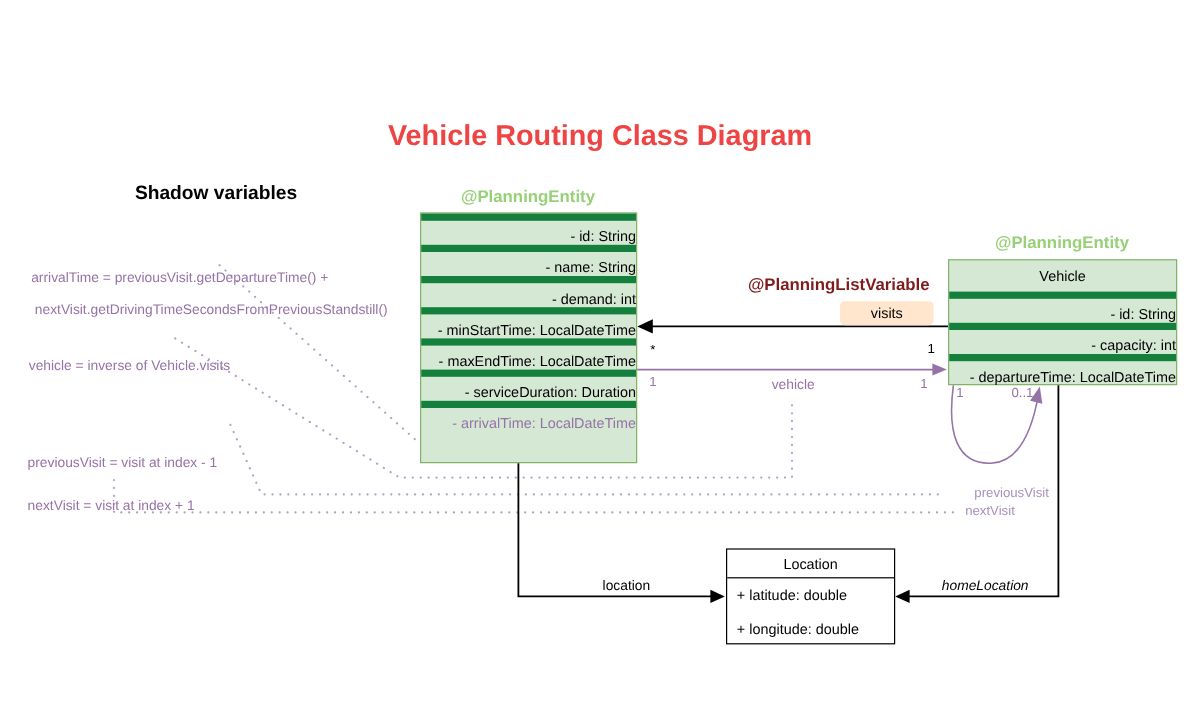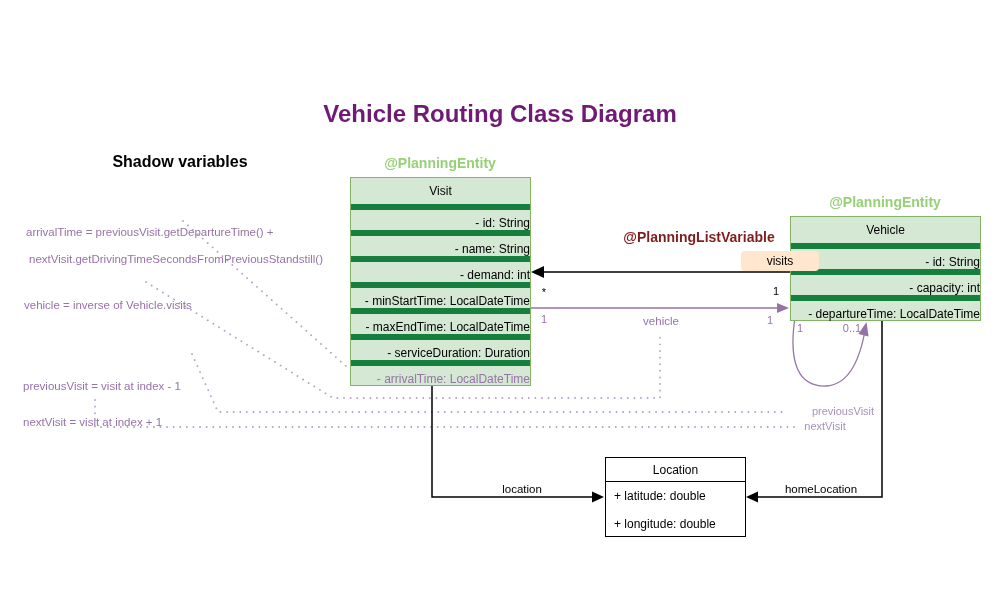--- a/index.html
+++ b/index.html
@@ -2,21 +2,21 @@
 <html><head>
 <meta charset="utf-8">
 <style>
   html,body{margin:0;padding:0;background:#fff;}
   .canvas{
     position:relative;width:1000px;height:600px;background:#ffffff;overflow:hidden;
     font-family:"Liberation Sans", sans-serif;color:#000;
   }
   .abs{position:absolute;}
   .ctr{transform:translate(-50%,-50%);white-space:nowrap;}
-  .title{left:0;top:100px;width:1000px;text-align:center;font-size:24px;font-weight:bold;color:#701a75;}
+  .title{left:0;top:100px;width:1000px;text-align:center;font-size:24px;font-weight:bold;color:#ef4444;}
   .shadow-heading{left:180px;top:162px;font-size:16px;font-weight:bold;color:#000000;}
   .shadow-line{font-size:11.5px;color:#9673a6;white-space:nowrap;margin-top:44px;}
   .annotation-green{font-size:14px;font-weight:bold;color:#97d077;}
   .annotation-orange{font-size:14px;font-weight:bold;color:#7f1d1d;}
   .uml-box{box-sizing:border-box;background:#d5e8d4;border:1px solid #82b366;}
   .uml-box .hdr{text-align:center;font-size:12px;line-height:26px;height:26px;}
   .uml-box .row{font-size:12px;line-height:26px;height:26px;border-top:6px solid #15803d;padding-left:8px;box-sizing:border-box;white-space:nowrap;overflow:hidden;text-align:right;}
   .uml-box .row.shadow-attr{color:#9673a6;}
   .plain-box{box-sizing:border-box;background:#ffffff;border:1px solid #000;}
   .plain-box .hdr{text-align:center;font-size:12px;line-height:24px;height:24px;border-bottom:1px solid #000;box-sizing:border-box;}
@@ -63,21 +63,20 @@
 
   <div class="abs shadow-heading ctr">Shadow variables</div>
   <div class="abs shadow-line" style="left:26px;top:182px;">arrivalTime = previousVisit.getDepartureTime() +</div>
   <div class="abs shadow-line" style="left:29px;top:209px;">nextVisit.getDrivingTimeSecondsFromPreviousStandstill()</div>
   <div class="abs shadow-line" style="left:24px;top:255px;">vehicle = inverse of Vehicle.visits</div>
   <div class="abs shadow-line" style="left:23px;top:336px;">previousVisit = visit at index - 1</div>
   <div class="abs shadow-line" style="left:23px;top:372px;">nextVisit = visit at index + 1</div>
 
   <div class="abs annotation-green ctr" style="left:440px;top:163px;">@PlanningEntity</div>
   <div class="abs uml-box" style="left:350px;top:177px;width:181px;height:209px;">
-    <div class="hdr">Visit</div>
     <div class="row">- id: String</div>
     <div class="row">- name: String</div>
     <div class="row">- demand: int</div>
     <div class="row">- minStartTime: LocalDateTime</div>
     <div class="row">- maxEndTime: LocalDateTime</div>
     <div class="row">- serviceDuration: Duration</div>
     <div class="row shadow-attr">- arrivalTime: LocalDateTime</div>
   </div>
 
   <div class="abs annotation-green ctr" style="left:885px;top:202px;">@PlanningEntity</div>
@@ -88,30 +87,30 @@
     <div class="row">- departureTime: LocalDateTime</div>
   </div>
 
   <div class="abs plain-box" style="left:605px;top:457px;width:141px;height:80px;">
     <div class="hdr">Location</div>
     <div class="row">+ latitude: double</div>
     <div class="row">+ longitude: double</div>
   </div>
 
   <div class="abs annotation-orange ctr" style="left:699px;top:237px;">@PlanningListVariable</div>
-  <div class="abs badge" style="left:700px;top:251px;width:78px;height:20px;margin-left:41px;">visits</div>
+  <div class="abs badge" style="left:700px;top:251px;width:78px;height:20px;">visits</div>
   <div class="abs mult ctr" style="left:544px;top:292px;">*</div>
   <div class="abs mult ctr" style="left:776px;top:291px;">1</div>
 
   <div class="abs mult purple ctr" style="left:544px;top:319px;">1</div>
   <div class="abs edge-label purple ctr" style="left:661px;top:321px;">vehicle</div>
   <div class="abs mult purple ctr" style="left:770px;top:320px;">1</div>
 
   <div class="abs mult purple ctr" style="left:800px;top:328px;">1</div>
   <div class="abs mult purple ctr" style="left:852px;top:328px;">0..1</div>
 
   <div class="abs edge-label lpurple ctr" style="left:825px;top:411px;font-size:11px;padding-left:36px;">previousVisit</div>
   <div class="abs edge-label lpurple ctr" style="left:825px;top:426px;font-size:11px;">nextVisit</div>
 
   <div class="abs edge-label ctr" style="left:522px;top:489px;">location</div>
-  <div class="abs edge-label ctr" style="left:821px;top:489px;">homeLocation</div>
+  <div class="abs edge-label ctr" style="left:821px;top:489px;font-style:italic;">homeLocation</div>
 
 </div>
 
 </body></html>

